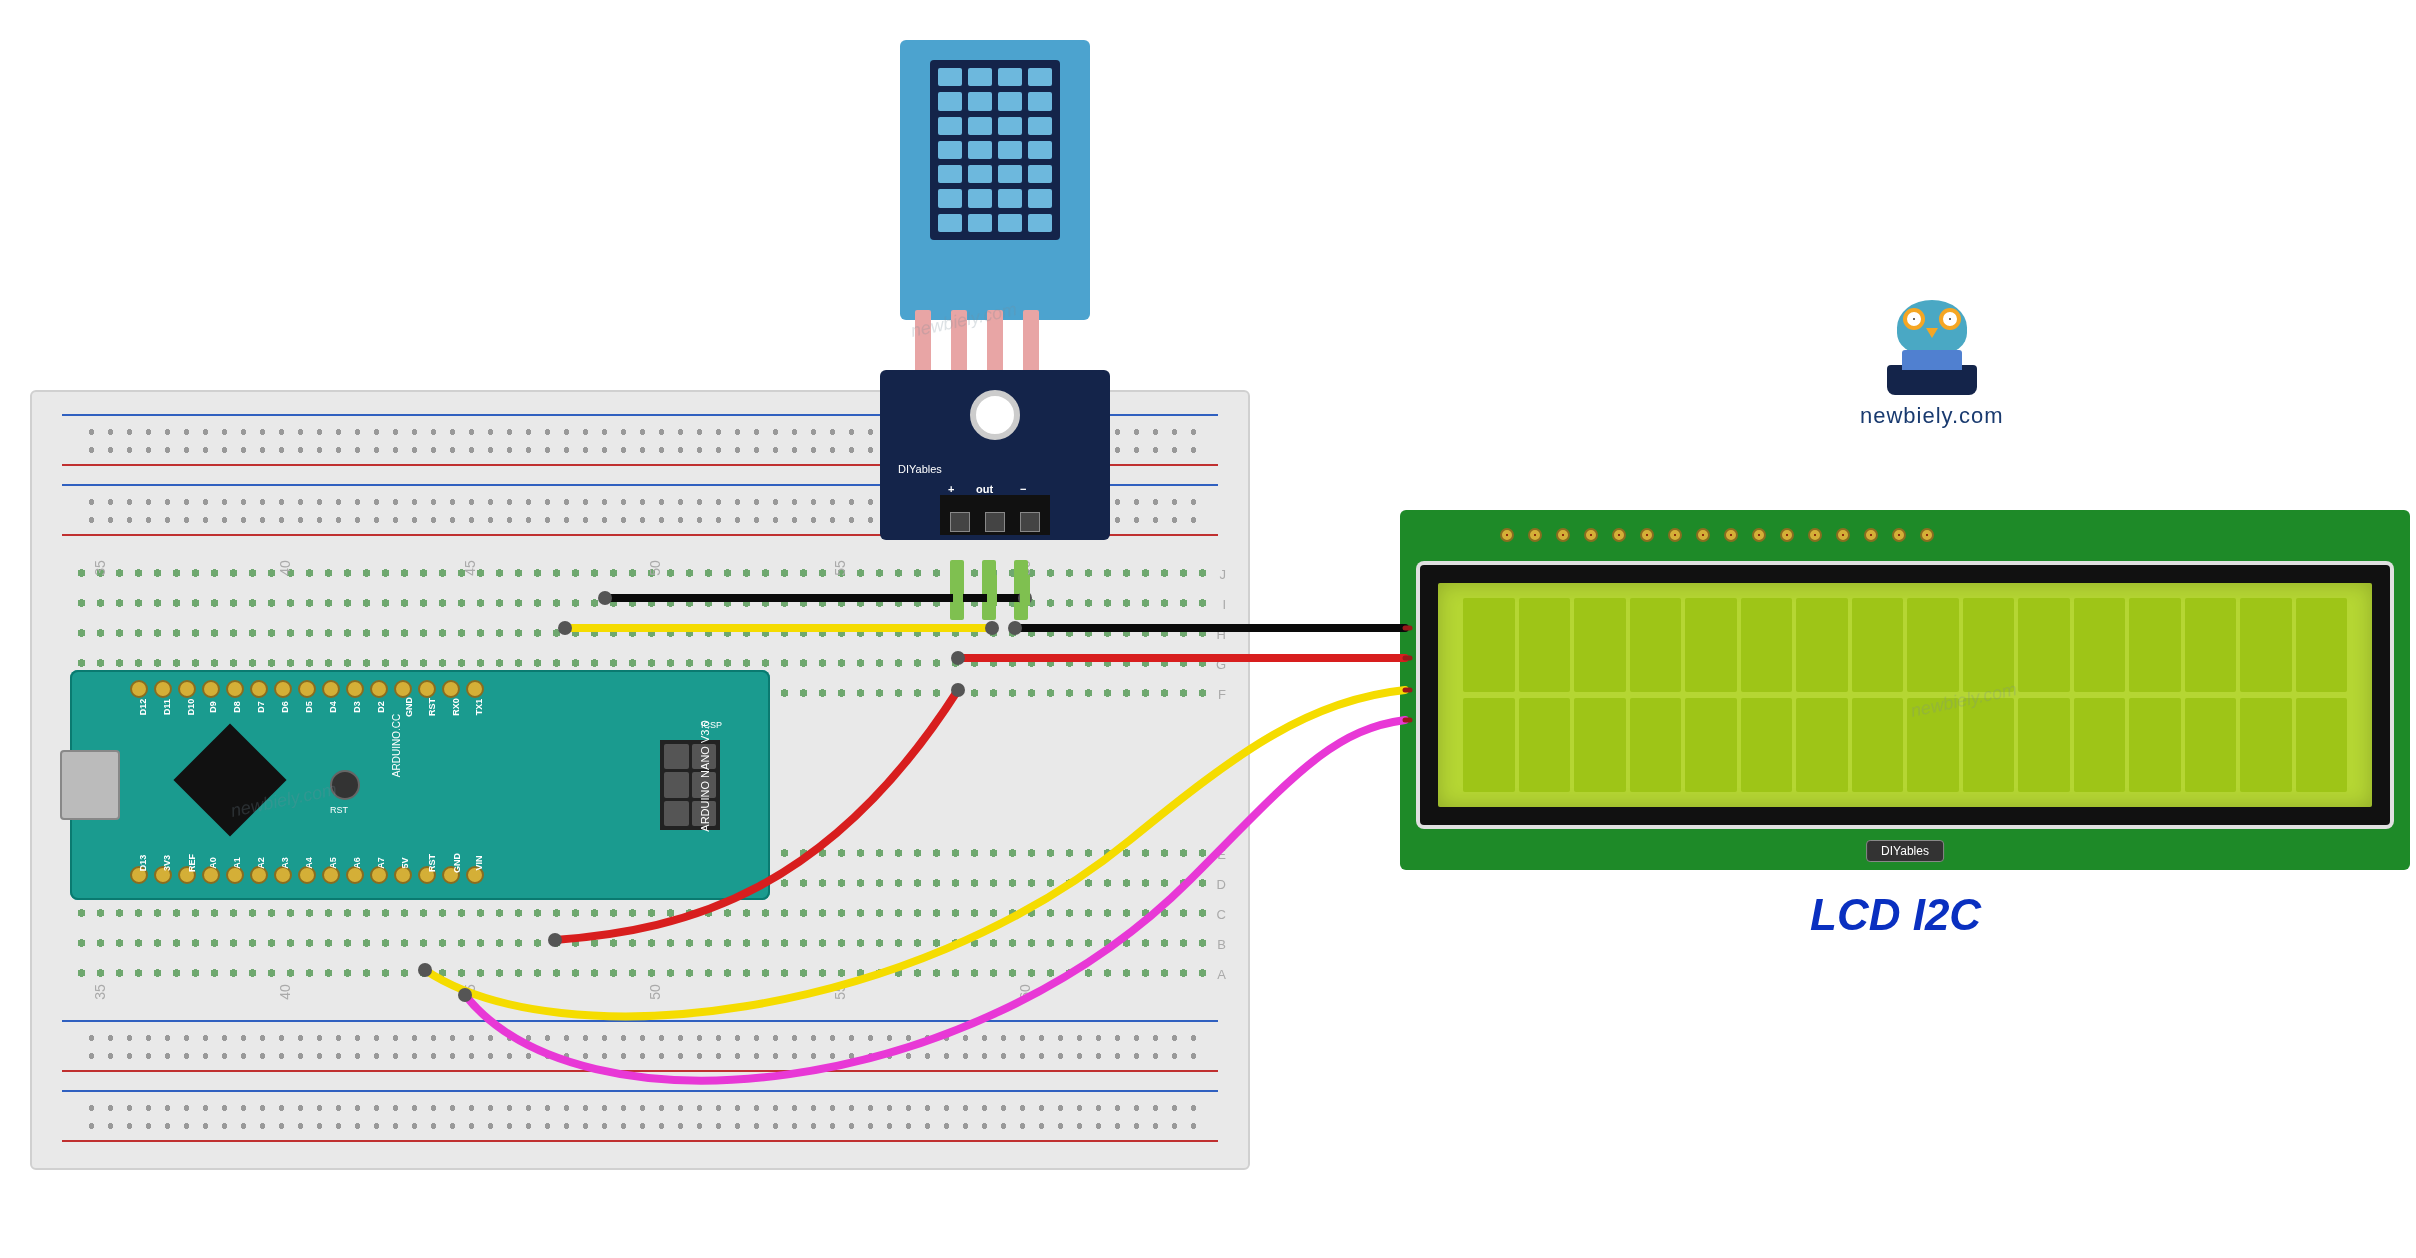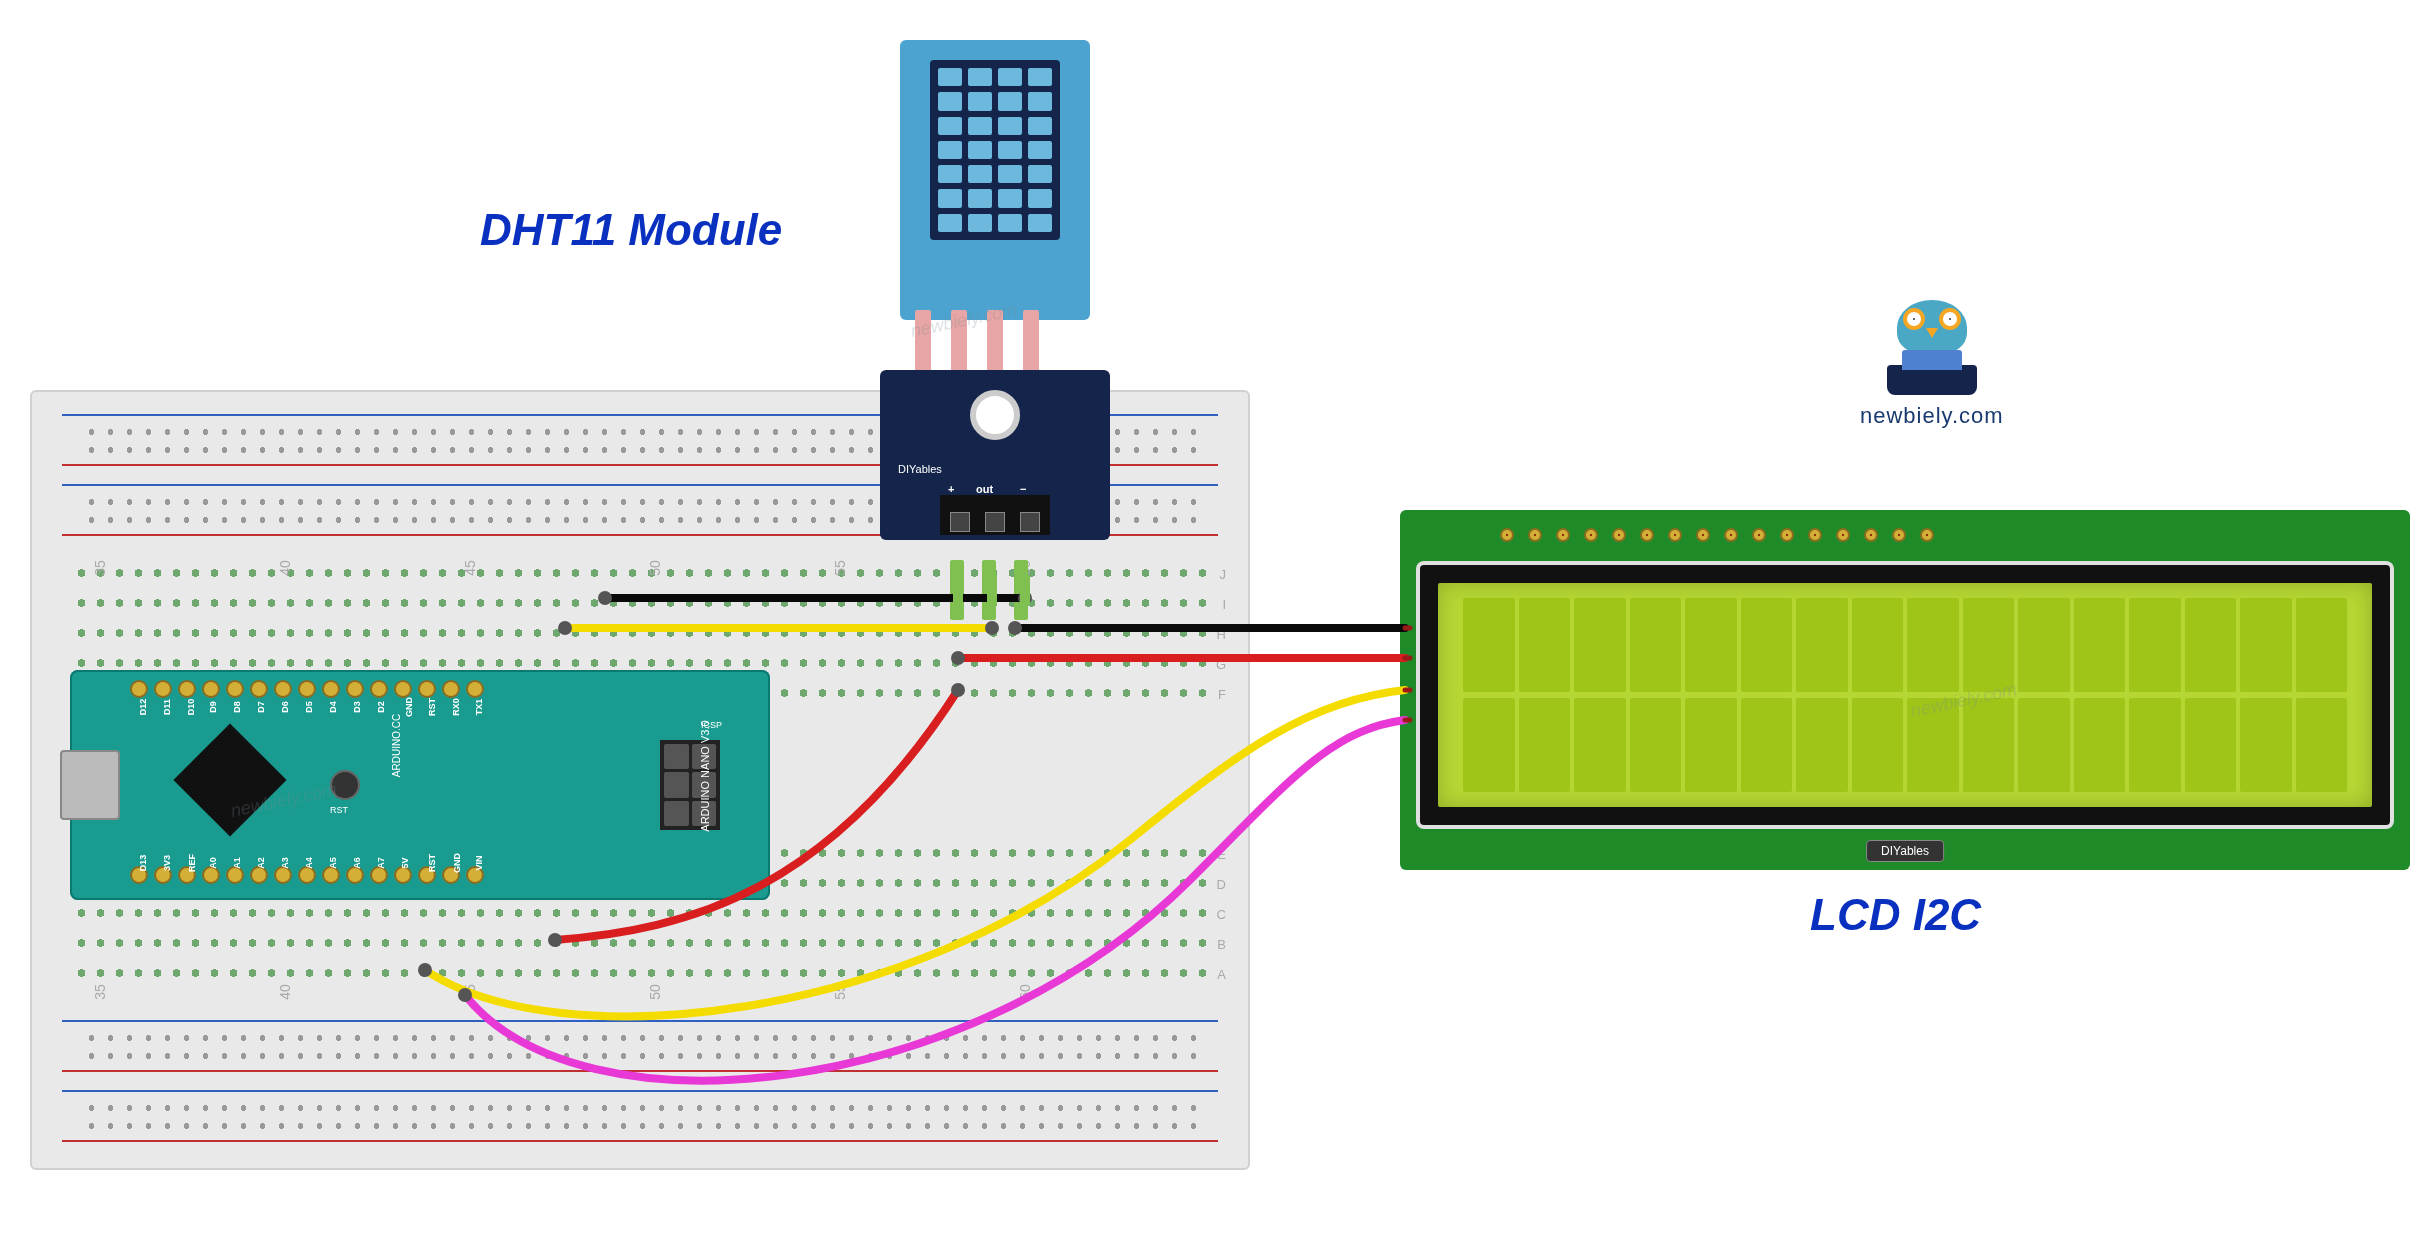--- a/index.html
+++ b/index.html
@@ -91,21 +91,20 @@
   .w-dkred { stroke: #9a1a1a; stroke-width: 5; }
   .endpoint { fill: #555; }
 
   .watermark { position: absolute; color: rgba(120,140,150,0.25); font-size: 18px; font-style: italic; transform: rotate(-12deg); }
 </style>
 </head>
 <body>
 
 <div class="canvas">
 
-  <div class="label" style="left:470px; top:195px;">DHT11 Module</div>
 
   <div class="label" style="left:1800px; top:880px;">LCD I2C</div>
 
   <div class="owl-logo">
     <div class="owl">
       <div class="owl-body">
         <div class="owl-eye l"></div>
         <div class="owl-eye r"></div>
         <div class="owl-beak"></div>
       </div>

